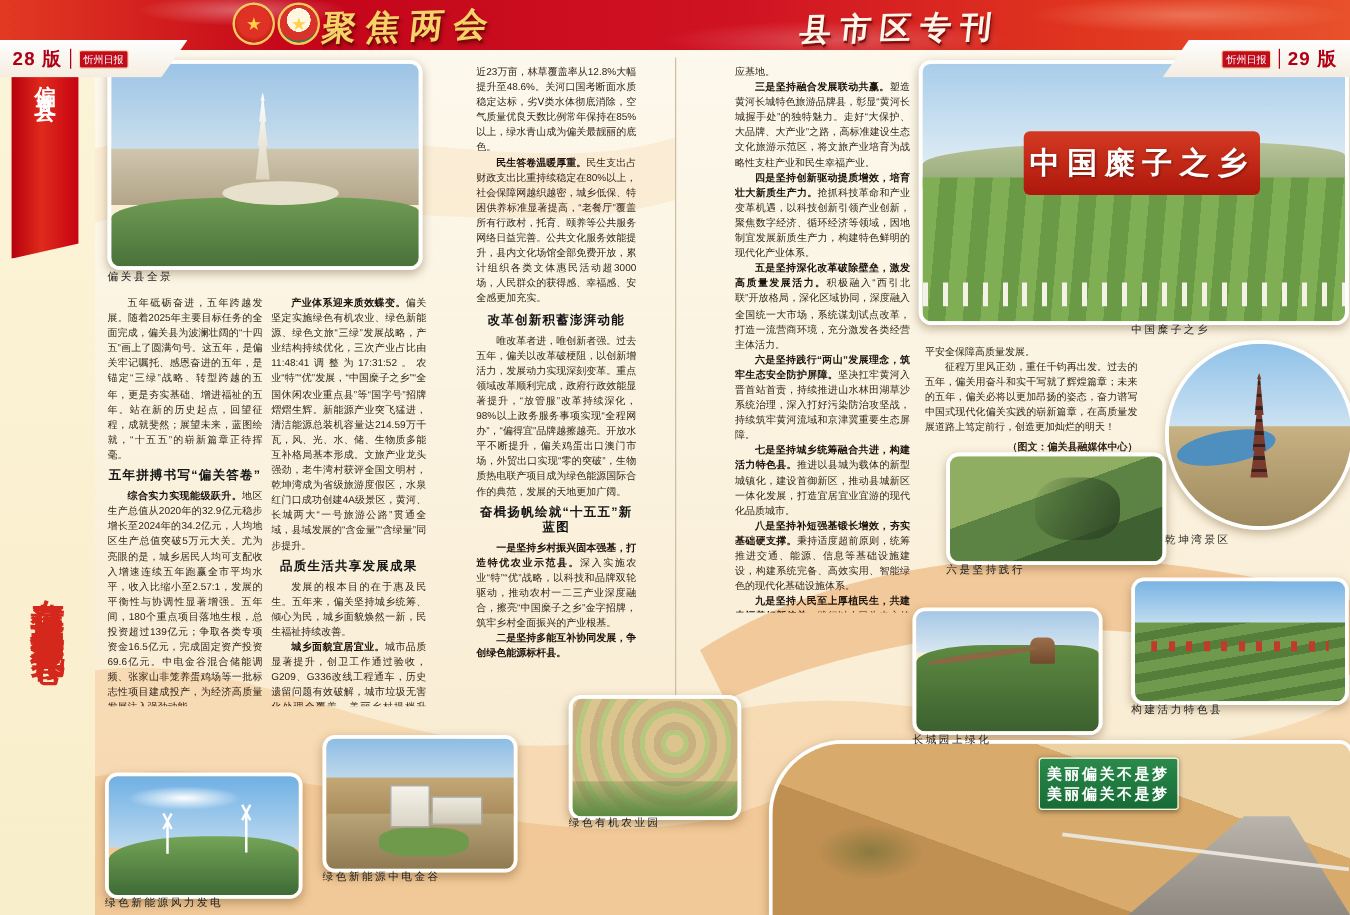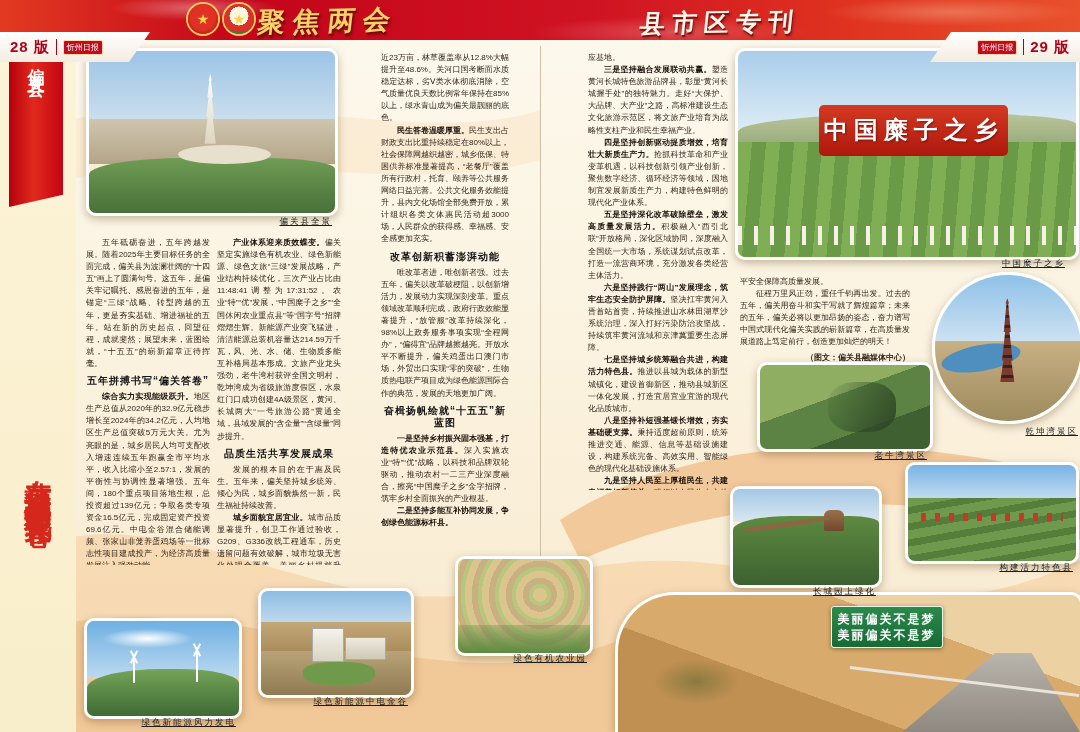--- a/index.html
+++ b/index.html
@@ -54,21 +54,21 @@
   .col p{margin:0;text-indent:2em;}
   .col p.nodent{text-indent:0;}
   .col .lead{font-weight:bold;color:#1d120c;}
   .col .sub{display:block;text-align:center;text-indent:0;font-weight:bold;font-size:10px;color:#151515;margin:5px 0 4px;letter-spacing:1px;}
   .credit{display:block;text-align:right;font-weight:bold;text-indent:0;margin-top:3px;}
 
   
   .photo{position:absolute;z-index:2;border:3px solid #fff;border-radius:10px;
     box-shadow:0 3px 8px rgba(90,60,20,.35);overflow:hidden;}
   .cap{position:absolute;z-index:4;font-size:8.5px;color:#1c1c1c;letter-spacing:2px;
-    font-family:"Liberation Serif",serif;text-align:right;text-decoration:underline;}
+    font-family:"Liberation Serif",serif;text-align:left;}
   .gutter{position:absolute;left:540px;top:46px;width:1px;height:520px;background:#cdbfa5;z-index:2;}
 
   
   .sky{position:absolute;left:0;top:0;right:0;}
   .abs{position:absolute;}
   .sign-red{position:absolute;background:linear-gradient(180deg,#d43a22,#ae170c);border-radius:5px;
     color:#fff;font-weight:bold;display:flex;align-items:center;justify-content:center;
     font-family:"Liberation Serif",serif;text-shadow:1px 1px 2px rgba(0,0,0,.4);}
   .sign-green{position:absolute;background:linear-gradient(180deg,#2a8a4b,#176b35);border:1px solid #e8f5e9;
     border-radius:3px;color:#fff;font-weight:bold;text-align:center;
@@ -203,21 +203,21 @@
   <div class="abs" style="left:0;right:0;bottom:0;height:55%;background:linear-gradient(180deg,#c8b183,#9d8a5e);"></div>
   <div class="abs" style="left:4%;top:48%;width:55%;height:18%;background:#4f8fc0;border-radius:50%;transform:rotate(-10deg);"></div>
   <div class="abs" style="left:42%;top:16%;width:22px;height:84px;background:repeating-linear-gradient(180deg,#7a3b2e 0 7px,#39221c 7px 10px);clip-path:polygon(50% 0,58% 6%,54% 6%,66% 40%,60% 40%,74% 74%,68% 74%,82% 100%,18% 100%,32% 74%,26% 74%,40% 40%,34% 40%,46% 6%,42% 6%);"></div>
 </div>
 <div class="cap" style="left:932px;top:426px;width:146px;">乾坤湾景区</div>
 
 <div class="photo" style="left:757px;top:362px;width:170px;height:84px;">
   <div class="abs" style="inset:0;background:linear-gradient(160deg,#8fae62 0 40%,#5c8343 40% 70%,#3f6030 70% 100%);"></div>
   <div class="abs" style="left:40%;top:20%;width:40%;height:60%;background:linear-gradient(120deg,transparent,#2e4726);border-radius:40%;"></div>
 </div>
-<div class="cap" style="left:757px;top:450px;width:170px;">老牛湾景区</div>
+<div class="cap" style="left:757px;top:450px;width:170px;">六是坚持践行</div>
 
 <div class="photo" style="left:905px;top:462px;width:168px;height:96px;">
   <div class="sky" style="height:36%;background:linear-gradient(180deg,#79b4e4,#c4ddf0);"></div>
   <div class="abs" style="left:0;right:0;bottom:0;height:66%;background:repeating-linear-gradient(170deg,#6f9a4e 0 9px,#557e3b 9px 16px);"></div>
   <div class="abs" style="left:8%;top:50%;width:84%;height:8%;background:repeating-linear-gradient(90deg,#c23a2a 0 5px,transparent 5px 14px);"></div>
 </div>
 <div class="cap" style="left:905px;top:562px;width:168px;">构建活力特色县</div>
 
 <div class="photo" style="left:730px;top:486px;width:146px;height:96px;">
   <div class="sky" style="height:34%;background:linear-gradient(180deg,#a5c8e6,#d9e7f1);"></div>

